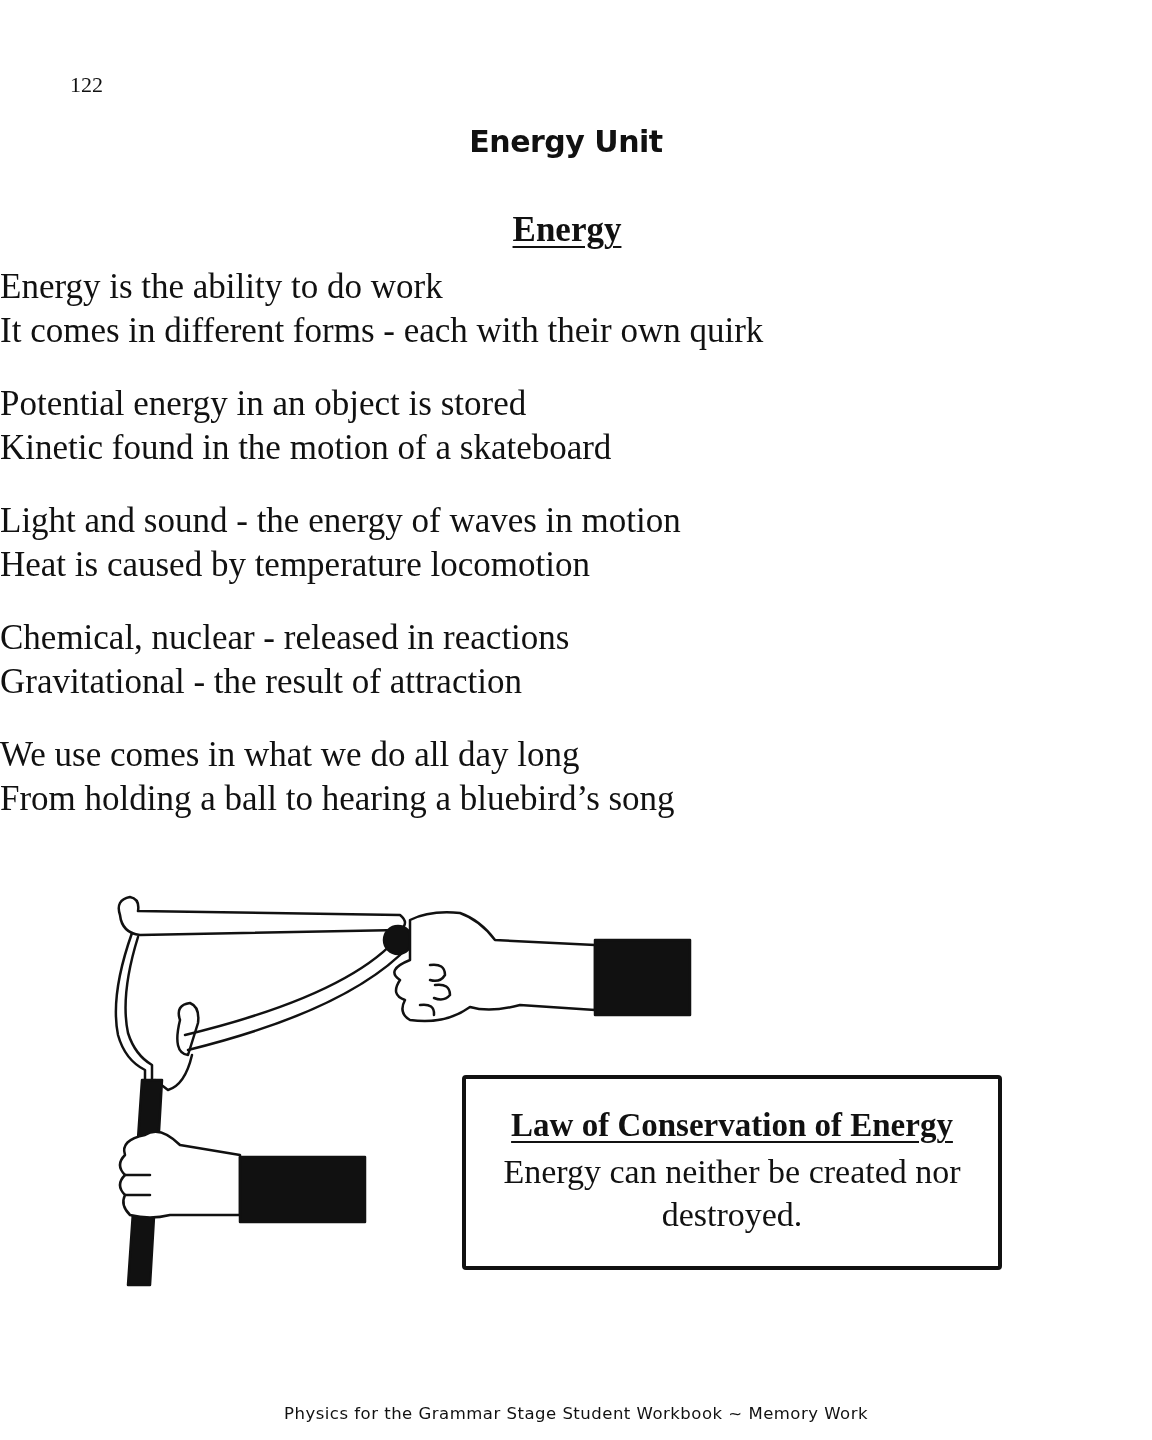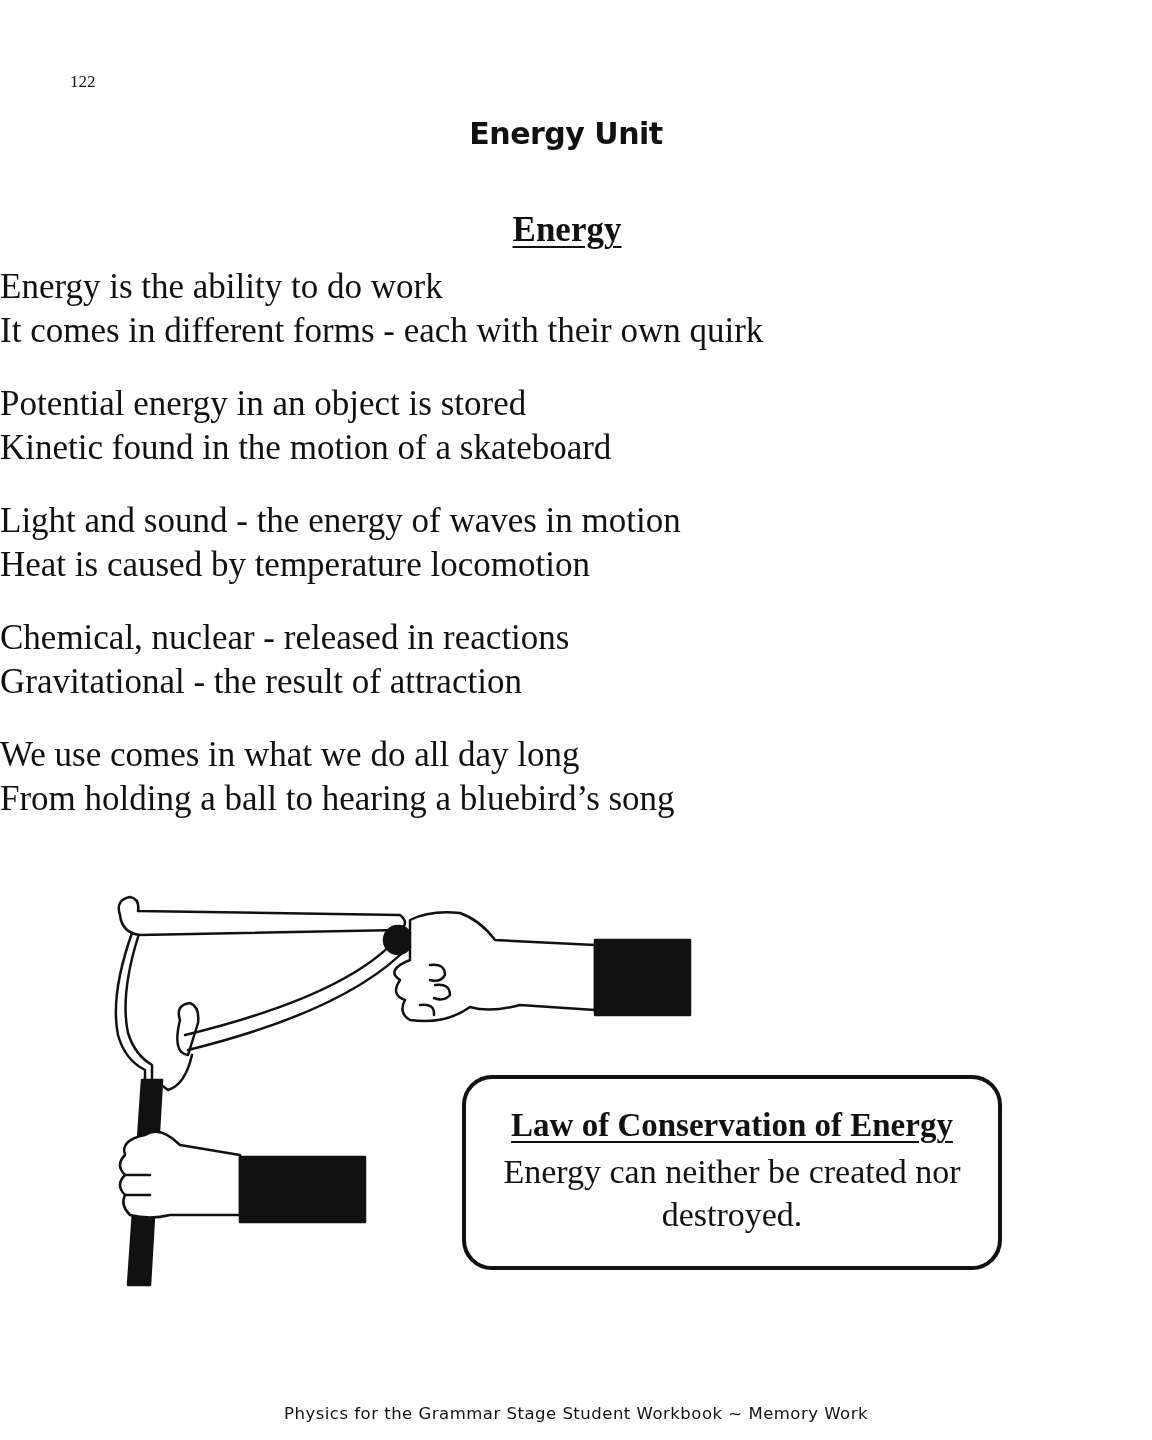--- a/index.html
+++ b/index.html
@@ -1,24 +1,24 @@
 <!DOCTYPE html>
 <html><head>
 <meta charset="utf-8">
 <style>
   html, body { margin:0; padding:0; background:#ffffff; }
   body { width:1152px; height:1440px; position:relative; overflow:hidden; color:#111; }
-  .page-number { position:absolute; left:70px; top:72px; font-family:"Liberation Serif", serif; font-size:17px; }
-  .unit-title { position:absolute; left:0; width:1132px; top:116px; text-align:center; font-family:"DejaVu Sans", sans-serif; font-size:30px; font-weight:bold; letter-spacing:-0.5px; }
+  .page-number { position:absolute; left:70px; top:72px; font-family:"Liberation Serif", serif; font-size:22px; }
+  .unit-title { position:absolute; left:0; width:1132px; top:124px; text-align:center; font-family:"DejaVu Sans", sans-serif; font-size:30px; font-weight:bold; letter-spacing:-0.5px; }
   .poem-title { position:absolute; left:0; width:1140px; top:210px; text-align:center; font-family:"Liberation Serif", serif; font-size:35px; font-weight:bold; }
   .poem-title span { text-decoration:underline; text-decoration-thickness:2px; text-underline-offset:5px; padding-right:6px; }
   .poem { position:absolute; left:0; width:1134px; top:265px; text-align:left; font-family:"Liberation Serif", serif; font-size:35px; line-height:43.5px; }
   .stanza { margin-bottom:30px; }
   .illustration { position:absolute; left:100px; top:885px; width:620px; height:430px; }
-  .law-box { position:absolute; left:462px; top:1075px; width:540px; height:195px; border:4px solid #111; border-radius:30px; box-sizing:border-box; text-align:center; font-family:"Liberation Serif", serif; }
+  .law-box { position:absolute; left:462px; top:1075px; width:540px; height:195px; border:4px solid #111; border-radius:4px; box-sizing:border-box; text-align:center; font-family:"Liberation Serif", serif; }
   .law-title { margin-top:28px; font-size:33px; font-weight:bold; text-decoration:underline; text-decoration-thickness:2px; text-underline-offset:5px; }
   .law-text { margin-top:6px; font-size:34px; line-height:43px; padding:0 12px; }
   .footer { position:absolute; left:0; width:1152px; top:1404px; text-align:center; font-family:"DejaVu Sans", sans-serif; font-size:16.5px; letter-spacing:0.5px; }
 </style>
 </head>
 <body>
 
 <div class="page-number">122</div>
 <div class="unit-title">Energy Unit</div>
 

